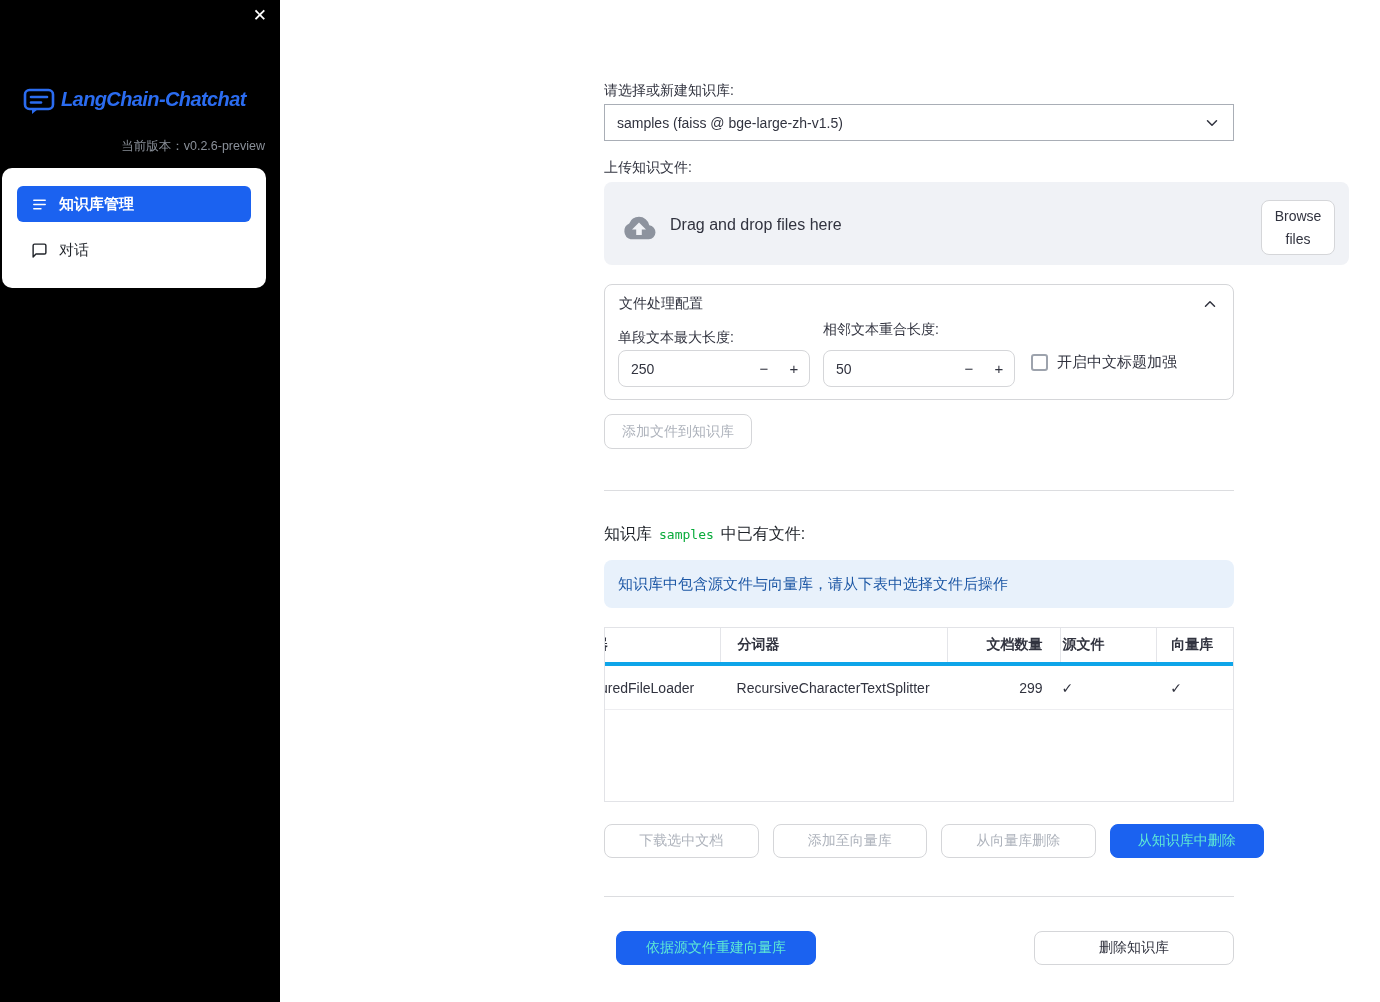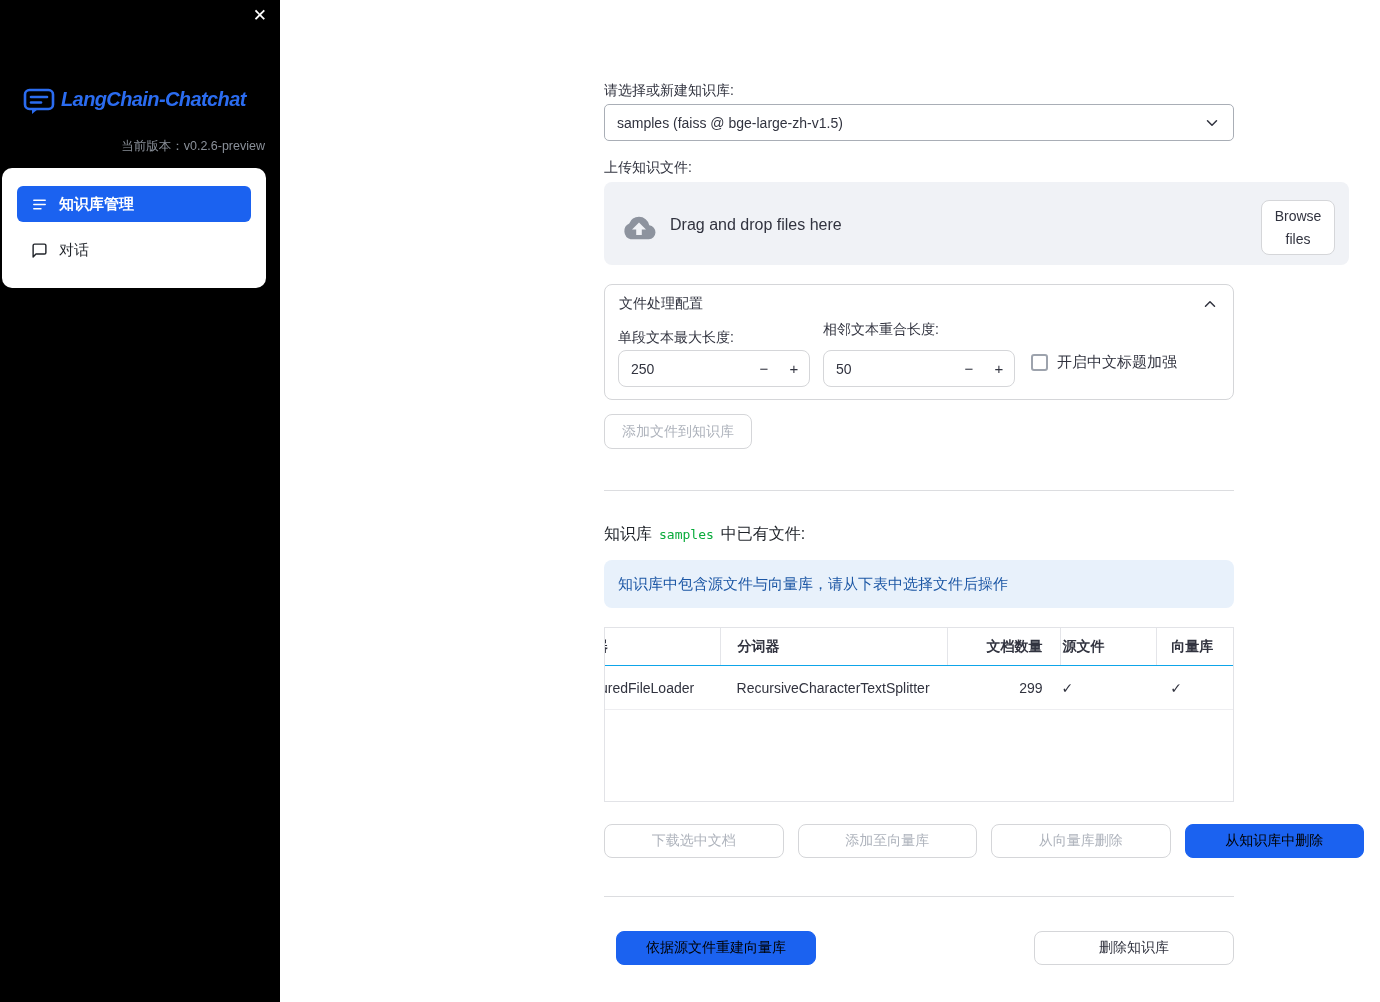--- a/index.html
+++ b/index.html
@@ -26,21 +26,21 @@
   .menu-item.active { background:var(--primary,#1b62f0); color:#fff; font-weight:600; }
   .mi-icon { display:flex; align-items:center; }
 
   
   .main { position:absolute; left:280px; top:0; width:1100px; height:1002px; background:#fff; }
   .col { position:absolute; left:324px; top:0; width:630px; height:1002px; }
 
   .field-label { position:absolute; left:0; font-size:14px; color:#31333f; }
 
   .selectbox { position:absolute; top:104px; left:0; width:630px; height:37px;
-               border:1px solid #a9aeb6; border-radius:5px; background:#fff;
+               border:1px solid #a9aeb6; border-radius:0; background:#fff;
                display:flex; align-items:center; padding:0 12px; cursor:pointer; }
   .select-value { flex:1; font-size:14px; color:#31333f; }
 
   .uploader { position:absolute; top:182px; left:0; width:745px; height:83px;
               background:#f0f2f6; border-radius:8px; display:flex; align-items:center;
               padding:8px 14px 0 18px; }
   .drop-text { flex:1; padding:0 14px 0 14px; }
   .drop-title { font-size:16px; color:#31333f; margin-bottom:5px; }
   .drop-hint { font-size:12.5px; color:#7d8491; line-height:1.3; max-width:470px; }
   .browse-btn { width:74px; min-height:52px; background:#fff; border:1px solid #d5d6d9;
@@ -61,53 +61,53 @@
               background:none; border:none; cursor:pointer; }
   .chk-row { position:absolute; left:426px; top:68px; display:flex; align-items:center;
              gap:9px; cursor:pointer; }
   .chk-box { width:17px; height:17px; border:2px solid #9da3ad; border-radius:3px; background:#fff; }
   .chk-label { font-size:15px; color:#31333f; }
 
   .btn { display:flex; align-items:center; justify-content:center; border-radius:8px;
          font-size:14px; border:1px solid #d5d6d9; background:#fff; color:#31333f;
          cursor:pointer; font-family:"Liberation Sans","DejaVu Sans",sans-serif; }
   .btn.disabled { color:#aeb3bc; }
-  .btn.primary { background:var(--primary,#1b62f0); border-color:var(--primary,#1b62f0); color:#000000; }
+  .btn.primary { background:var(--primary,#1b62f0); border-color:var(--primary,#1b62f0); color:#5eead4; }
 
   .add-btn { position:absolute; top:414px; left:0; height:35px; padding:0 17px; }
 
   .divider { position:absolute; left:0; width:630px; height:1px; background:#dcdde0; }
 
   .kb-line { position:absolute; top:524px; left:0; font-size:16px; color:#1f2329;
              display:flex; align-items:baseline; gap:7px; }
   .kb-code { font-family:"DejaVu Sans Mono","Liberation Mono",monospace; font-size:13px;
              color:var(--code-green,#09ab3b); }
 
   .info-box { position:absolute; top:560px; left:0; width:630px; height:48px;
               background:var(--info-bg,#e8f1fb); border-radius:8px; display:flex;
               align-items:center; padding:16px 14px; }
   .info-text { font-size:15px; color:var(--info-text,#1c57a5); }
 
   .tbl { position:absolute; top:627px; left:0; width:630px; height:175px;
          border:1px solid #e2e3e7; background:#fff; }
-  .tbl-header { display:flex; height:38px; border-bottom:1px solid #0ea5e9; }
+  .tbl-header { display:flex; height:38px; border-bottom:4px solid #0ea5e9; }
   .th, .td { display:flex; align-items:center; font-size:14px; color:#31333f;
              height:100%; overflow:hidden; white-space:nowrap; }
   .th { font-weight:600; }
   .th + .th { border-left:1px solid #e4e5e9; }
   .c1 { width:115px; }
   .c2 { width:228px; padding-left:17px; }
   .c3 { width:113px; justify-content:flex-end; padding-right:17px; }
   .c4 { width:97px;  padding-left:2px; }
   .c5 { width:77px;  padding-left:14px; }
   .clip-head { display:inline-block; margin-left:-11px; }
   .clip-cell { display:inline-block; margin-left:-5px; }
   .tbl-row { display:flex; height:44px; border-bottom:1px solid #eeeef1; }
 
-  .actions { position:absolute; top:824px; left:0; width:760px; height:34px;
+  .actions { position:absolute; top:824px; left:0; width:660px; height:34px;
              display:flex; gap:14px; }
   .actions .btn { flex:1; height:34px; }
 
   .bottom-rebuild { position:absolute; top:931px; left:0; width:200px; height:34px;margin-left:12px; }
   .bottom-delete  { position:absolute; top:931px; left:430px; width:200px; height:34px; }
 </style>
 </head>
 <body>
 
 <div class="root">

